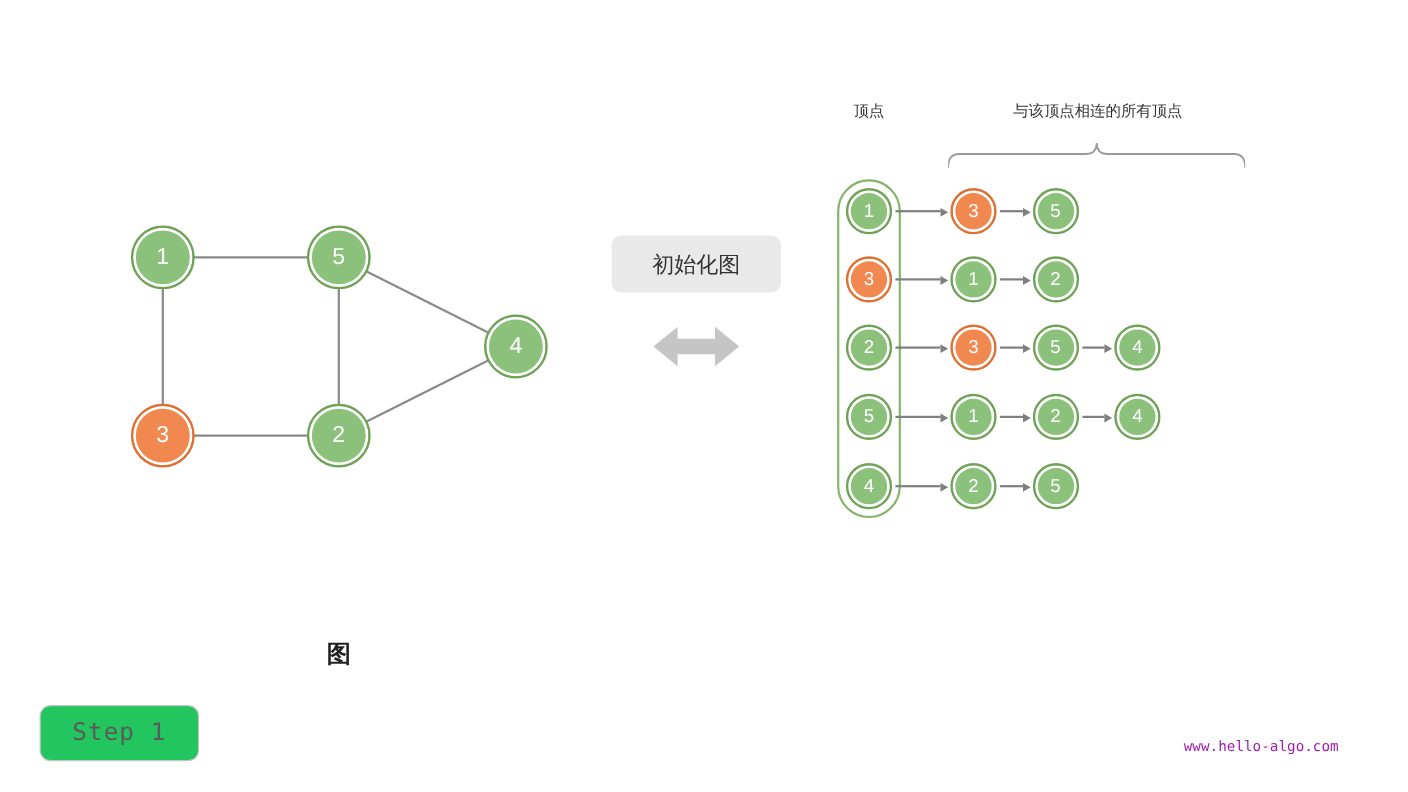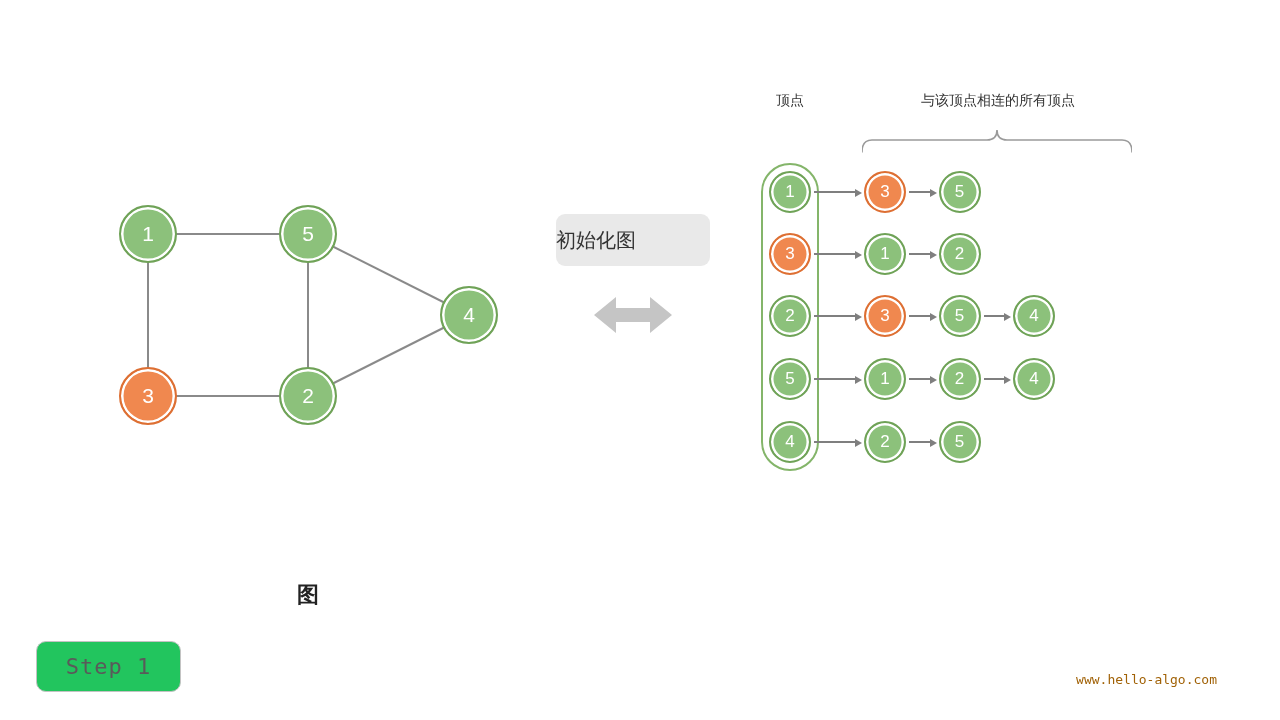--- a/index.html
+++ b/index.html
@@ -11,35 +11,35 @@
         font-family:"Liberation Sans",sans-serif;font-weight:400;}
   .node.green{background:var(--green-fill);border:2.5px solid var(--green-border);
               box-shadow:inset 0 0 0 2.5px #fff;}
   .node.orange{background:var(--orange-fill);border:2.5px solid var(--orange-border);
                box-shadow:inset 0 0 0 2.5px #fff;}
   .harrow{position:absolute;height:0;border-top:2px solid var(--arrow);z-index:1;}
   .harrow::after{content:'';position:absolute;right:-7px;top:-4px;width:0;height:0;
                  border:4px solid transparent;border-left:7px solid var(--arrow);border-right:0;}
   .action-box{position:absolute;left:556px;top:214px;width:154px;height:52px;
               background:var(--box-bg);border-radius:9px;display:flex;align-items:center;
-              font-size:20px;color:#333;}
+              justify-content:center;font-size:20px;color:#333;}
   .hdr{position:absolute;top:92px;font-size:14px;color:#333;text-align:center;}
   .hdr.vertex{left:750px;width:80px;}
   .hdr.neighbors{left:858px;width:280px;}
   .col-outline{position:absolute;left:761px;top:163px;width:58px;height:308px;
                box-sizing:border-box;border:2px solid var(--outline);border-radius:29px;}
   .caption{position:absolute;top:580px;font-size:22px;font-weight:bold;color:#222;text-align:center;}
   .caption.graph{left:258px;width:100px;}
   .caption.adjacency{left:930px;width:140px;}
   .step-badge{position:absolute;left:36px;top:641px;width:145px;height:51px;box-sizing:border-box;
               background:#22c55e;border:1.5px solid #c3c3c3;border-radius:10px;display:flex;
               align-items:center;justify-content:center;
               font-family:"DejaVu Sans Mono",monospace;font-size:22px;color:#5a5a5a;letter-spacing:1px;}
   .watermark{position:absolute;left:1072px;top:672px;width:145px;text-align:right;
-             font-family:"DejaVu Sans Mono",monospace;font-size:13px;color:#a16207;}
+             font-family:"DejaVu Sans Mono",monospace;font-size:13px;color:#a21caf;}
 </style>
 </head>
 <body>
 
 <div class="canvas" id="canvas">
 
   <svg id="graph-edges" style="left:0;top:0;z-index:1" width="1280" height="720" viewBox="0 0 1280 720">
       <line x1="148" y1="234" x2="308" y2="234" stroke="#8a8a8a" stroke-width="2"></line>
       <line x1="148" y1="234" x2="148" y2="396" stroke="#8a8a8a" stroke-width="2"></line>
       <line x1="308" y1="234" x2="308" y2="396" stroke="#8a8a8a" stroke-width="2"></line>

